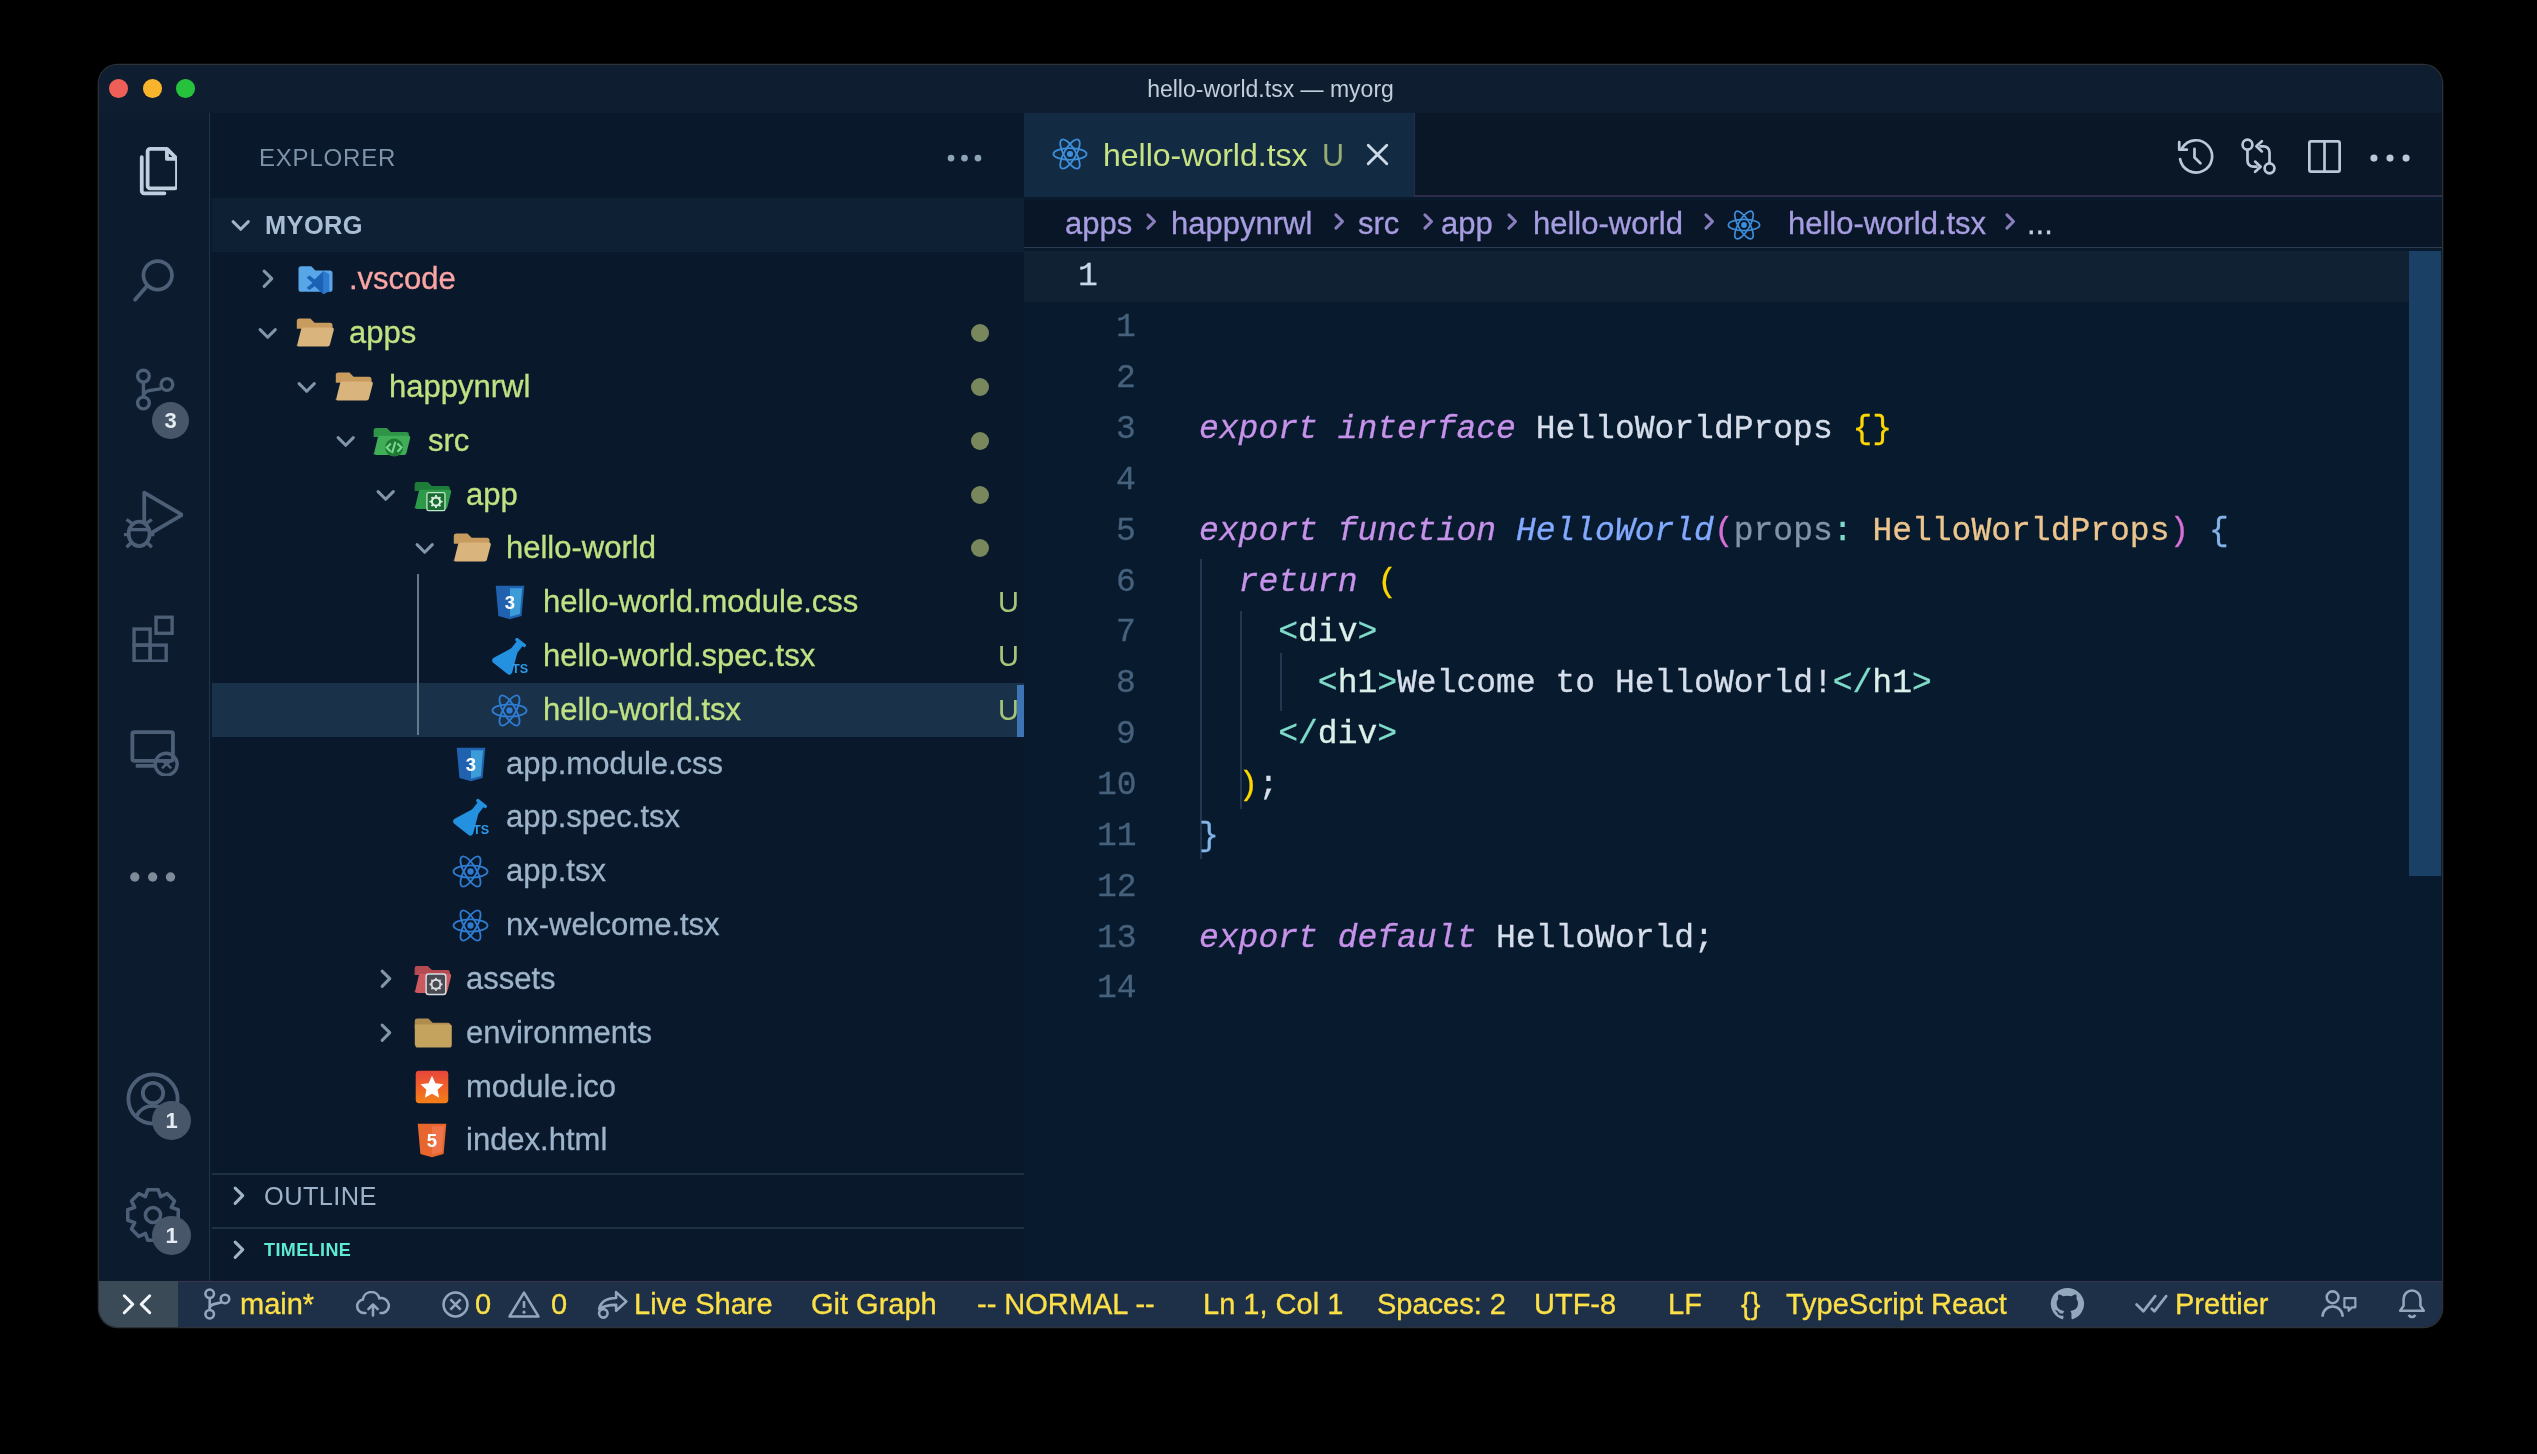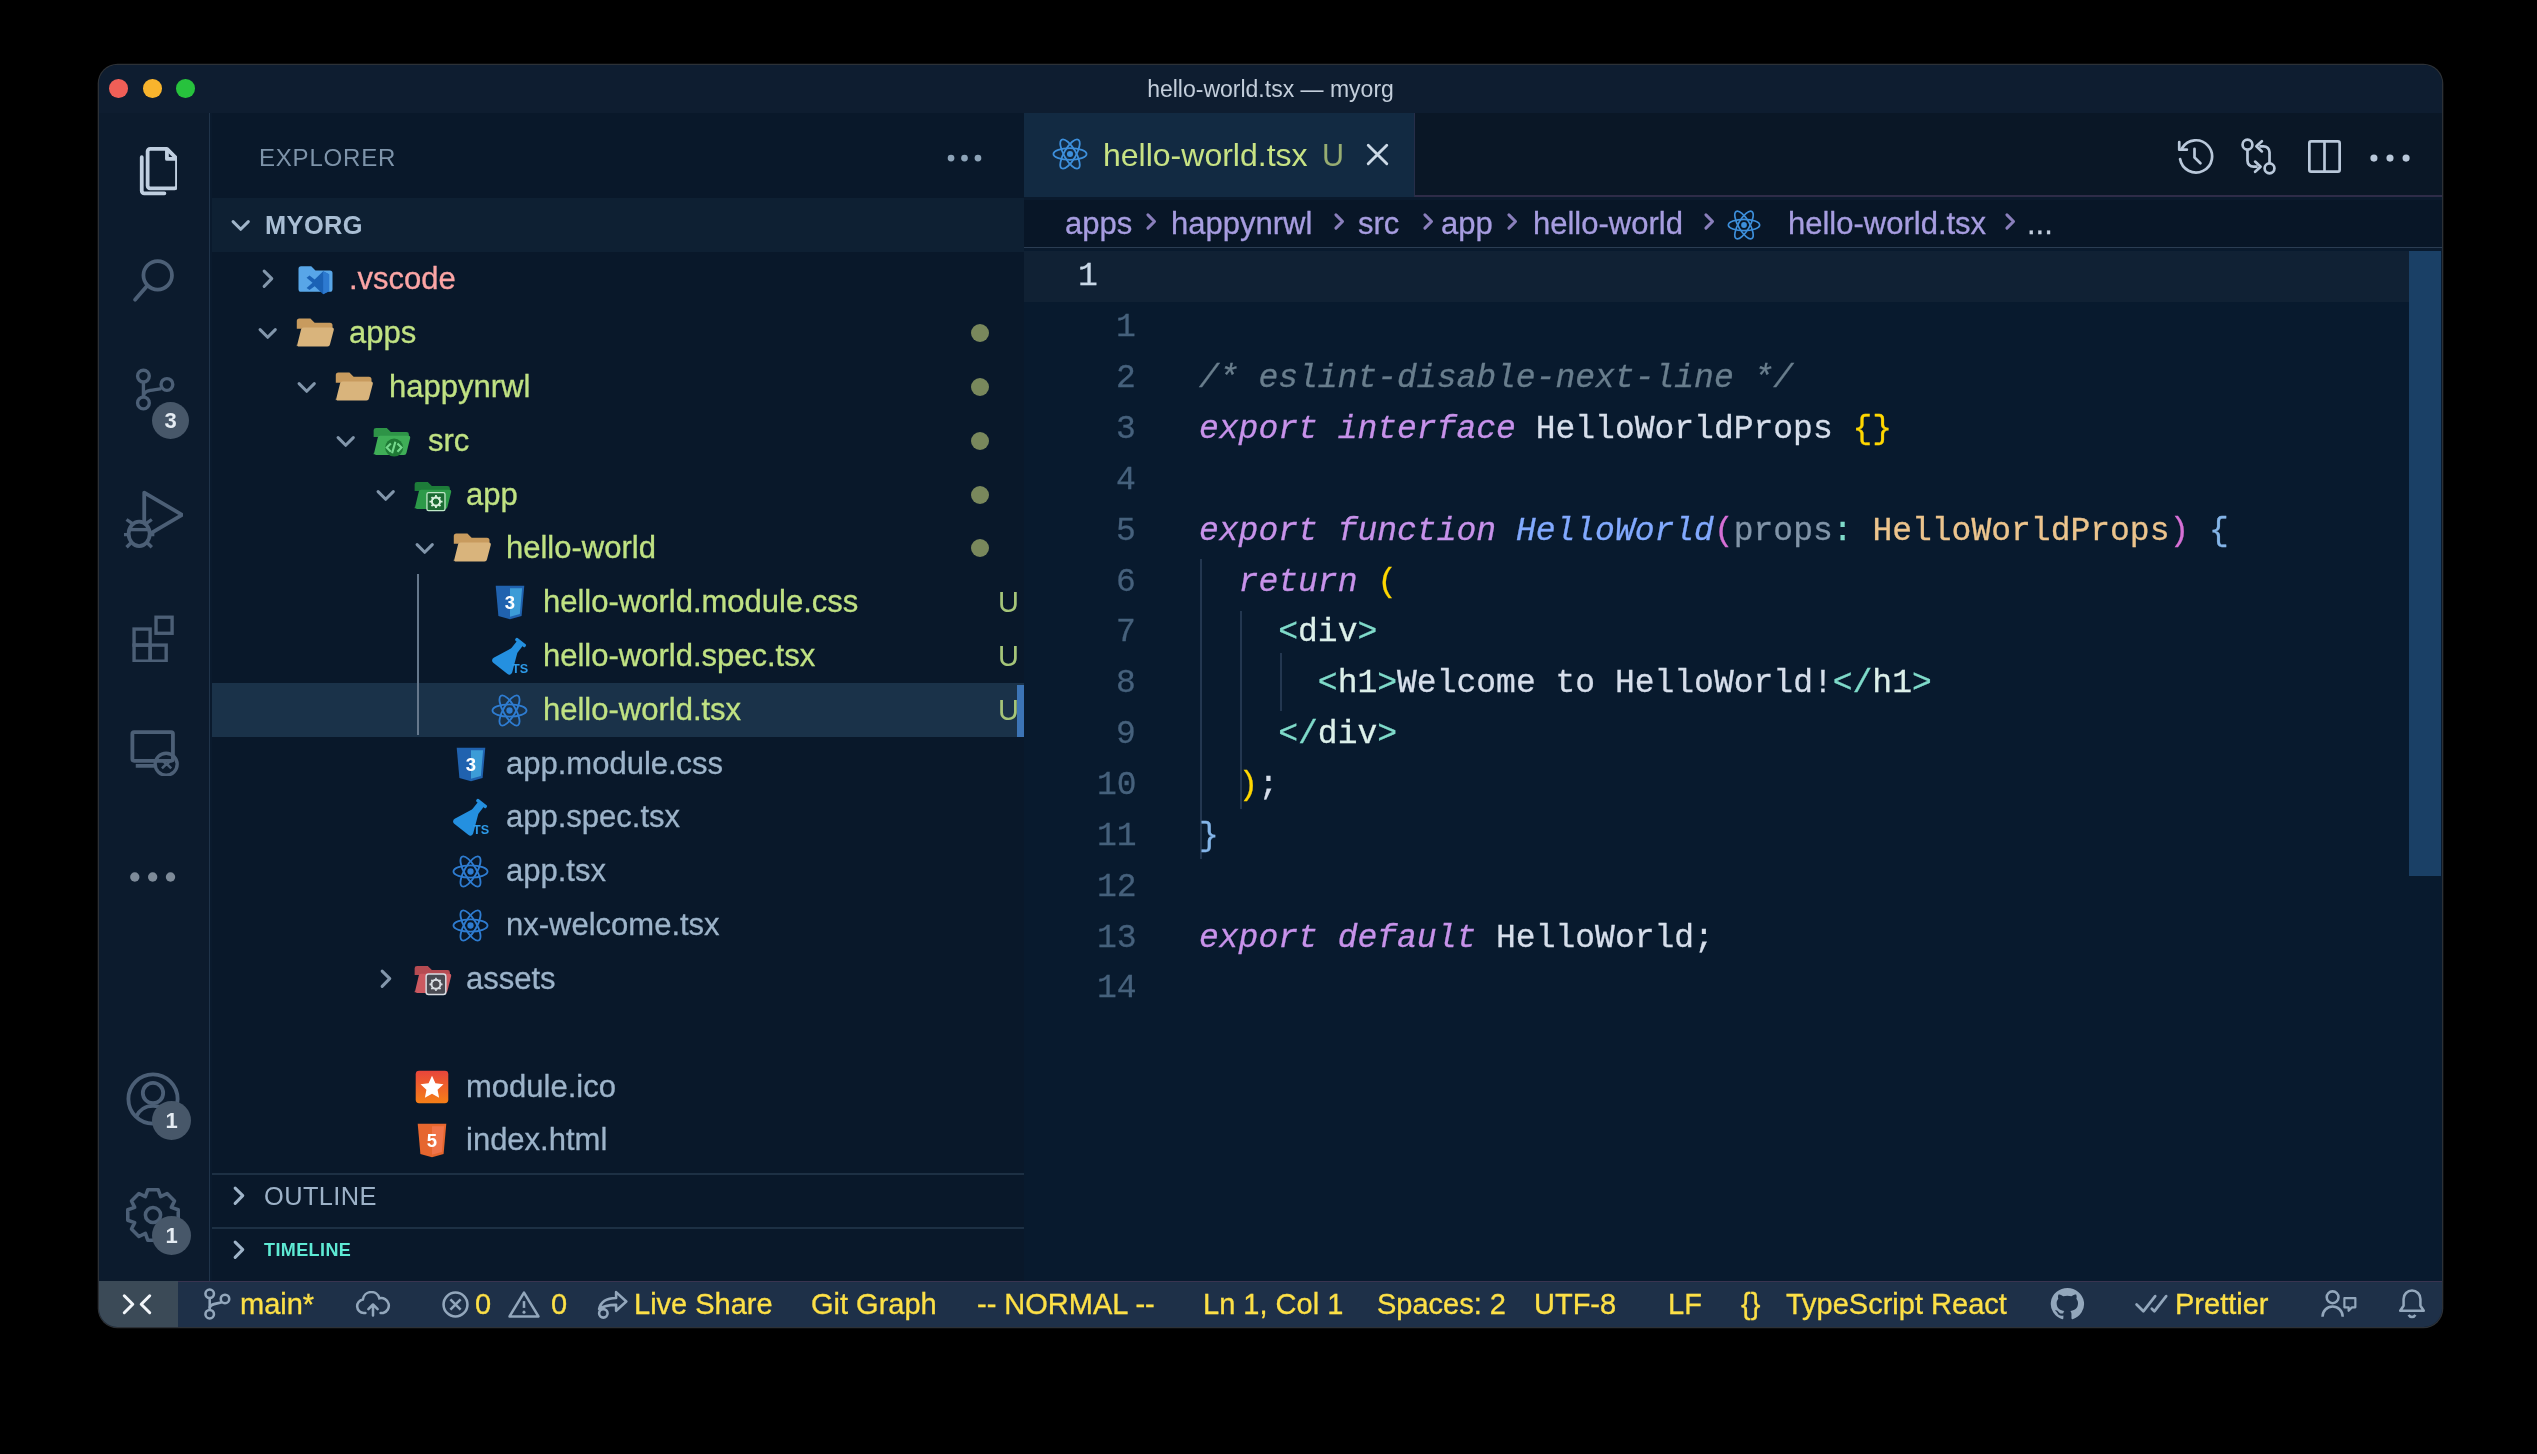--- a/index.html
+++ b/index.html
@@ -284,20 +284,32 @@
         <svg class="" width="42" height="36" viewBox="0 0 50 42" fill="none">
           <path d="M2 8 a3 3 0 0 1 3-3 h13 l5 5 h19 a3 3 0 0 1 3 3 v3 h-43 z" fill="#b54b52"></path>
 <path d="M2 38 l5-21 a3 3 0 0 1 3-2.5 h34 a2.5 2.5 0 0 1 2.5 3 l-4.5 18 a3 3 0 0 1-3 2.5 h-34 a3 3 0 0 1-3-3 z" fill="#cc5960"></path>
 <rect x="16" y="15" width="24" height="25" rx="3" fill="#4a4a52" stroke="#d8dce2" stroke-width="1.8"></rect>
 <circle cx="28" cy="27.5" r="5.5" fill="none" stroke="#d8dce2" stroke-width="2.4"></circle>
 <path d="M28 19.5 v3.4 M28 32.2 v3.4 M20 27.5 h3.4 M32.6 27.5 h3.4 M22.4 22 l2.4 2.4 M31.2 31 l2.4 2.4 M33.6 22 l-2.4 2.4 M24.8 31 l-2.4 2.4" stroke="#d8dce2" stroke-width="2"></path>
         </svg>
       </div>
   <span class="lbl cl" style="left:254px">assets</span>
 </div>
+<div class="row" style="left:113px;top:941px">
+  <div class="abs" style="left:161px;top:14.4px"><svg class="" width="25.4" height="25.4" viewBox="0 0 30 30" fill="none">
+          <path d="M10.799999999999999 6.0 L19.8 15.0 L10.799999999999999 24.0" stroke="#8296ab" stroke-width="3.6" fill="none" stroke-linecap="round" stroke-linejoin="round"></path>
+        </svg></div>
+  <div class="abs" style="left:201px;top:50%;transform:translateY(-50%);width:41px;height:54px;display:flex;align-items:center;justify-content:center">
+        <svg class="" width="41" height="34" viewBox="0 0 48 40" fill="none">
+          <path d="M2 6 a3 3 0 0 1 3-3 h13 l5 5 h18 a3 3 0 0 1 3 3 v4 h-42 z" fill="#b08d4f"></path>
+<path d="M2 34 v-24 l5 0 a3 3 0 0 1 3 0 h33 a2.5 2.5 0 0 1 2.5 3 v21 a3 3 0 0 1-3 3 h-37 a3 3 0 0 1-3-3 z" fill="#c3a35e"></path>
+        </svg>
+      </div>
+  <span class="lbl cl" style="left:254px">environments</span>
+</div>
 <div class="row" style="left:113px;top:995px">
   <div class="abs" style="left:199px;top:50%;transform:translateY(-50%);width:41px;height:54px;display:flex;align-items:center;justify-content:center">
         <svg class="" width="36" height="36" viewBox="0 0 42 42" fill="none">
           <defs>
             <linearGradient id="fav" x1="0" y1="0" x2="0" y2="1">
 <stop offset="0" stop-color="#e8453c"></stop>
               <stop offset="1" stop-color="#f57f17"></stop>
             </linearGradient>
           </defs>
 <rect x="2" y="2" width="38" height="38" rx="4" fill="url(#fav)"></rect>
@@ -409,21 +421,20 @@
 <div class="code" style="left:1017px;top:441px;color:#46617c">5</div>
 <div class="code" style="left:1017px;top:492px;color:#46617c">6</div>
 <div class="code" style="left:1017px;top:542px;color:#46617c">7</div>
 <div class="code" style="left:1017px;top:593px;color:#46617c">8</div>
 <div class="code" style="left:1017px;top:644px;color:#46617c">9</div>
 <div class="code" style="left:998px;top:695px;color:#46617c">10</div>
 <div class="code" style="left:998px;top:746px;color:#46617c">11</div>
 <div class="code" style="left:998px;top:797px;color:#46617c">12</div>
 <div class="code" style="left:998px;top:848px;color:#46617c">13</div>
 <div class="code" style="left:998px;top:898px;color:#46617c">14</div>
-<div class="code" style="left:1100px;top:288px"><span class="cmt">/* eslint-disable-next-line */</span></div>
 <div class="code" style="left:1100px;top:339px"><span class="kw">export</span><span class="wh"> </span><span class="kw">interface</span><span class="wh"> HelloWorldProps </span><span class="gold">{}</span></div>
 <div class="code" style="left:1100px;top:441px"><span class="kw">export</span><span class="wh"> </span><span class="kw">function</span><span class="wh"> </span><span class="fn">HelloWorld</span><span class="orc">(</span><span class="par">props</span><span class="tag">:</span><span class="wh"> </span><span class="typ">HelloWorldProps</span><span class="orc">)</span><span class="wh"> </span><span class="blu">{</span></div>
 <div class="code" style="left:1100px;top:492px"><span class="wh">  </span><span class="kw">return</span><span class="wh"> </span><span class="gold">(</span></div>
 <div class="code" style="left:1100px;top:542px"><span class="wh">    </span><span class="tag">&lt;</span><span class="tagn">div</span><span class="tag">&gt;</span></div>
 <div class="code" style="left:1100px;top:593px"><span class="wh">      </span><span class="tag">&lt;</span><span class="tagn">h1</span><span class="tag">&gt;</span><span class="wh">Welcome to HelloWorld!</span><span class="tag">&lt;/</span><span class="tagn">h1</span><span class="tag">&gt;</span></div>
 <div class="code" style="left:1100px;top:644px"><span class="wh">    </span><span class="tag">&lt;/</span><span class="tagn">div</span><span class="tag">&gt;</span></div>
 <div class="code" style="left:1100px;top:695px"><span class="wh">  </span><span class="gold">)</span><span class="pun">;</span></div>
 <div class="code" style="left:1100px;top:746px"><span class="blu">}</span></div>
 <div class="code" style="left:1100px;top:848px"><span class="kw">export</span><span class="wh"> </span><span class="kw">default</span><span class="wh"> HelloWorld;</span></div>
 <div class="abs" style="left:0;top:1216px;width:2343px;height:46px;background:#1e3048;border-top:1.7px solid #3a3450"></div>

